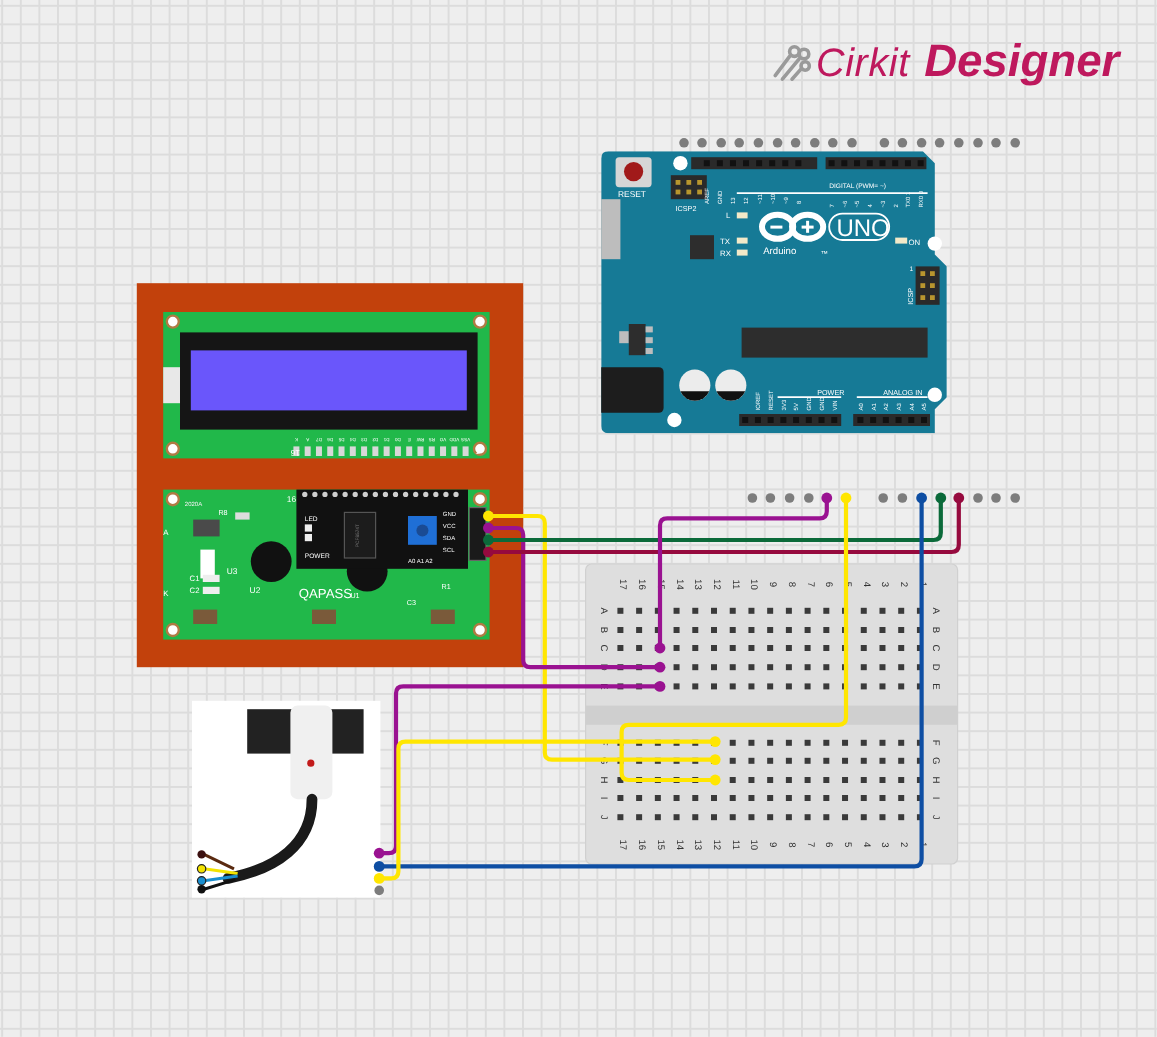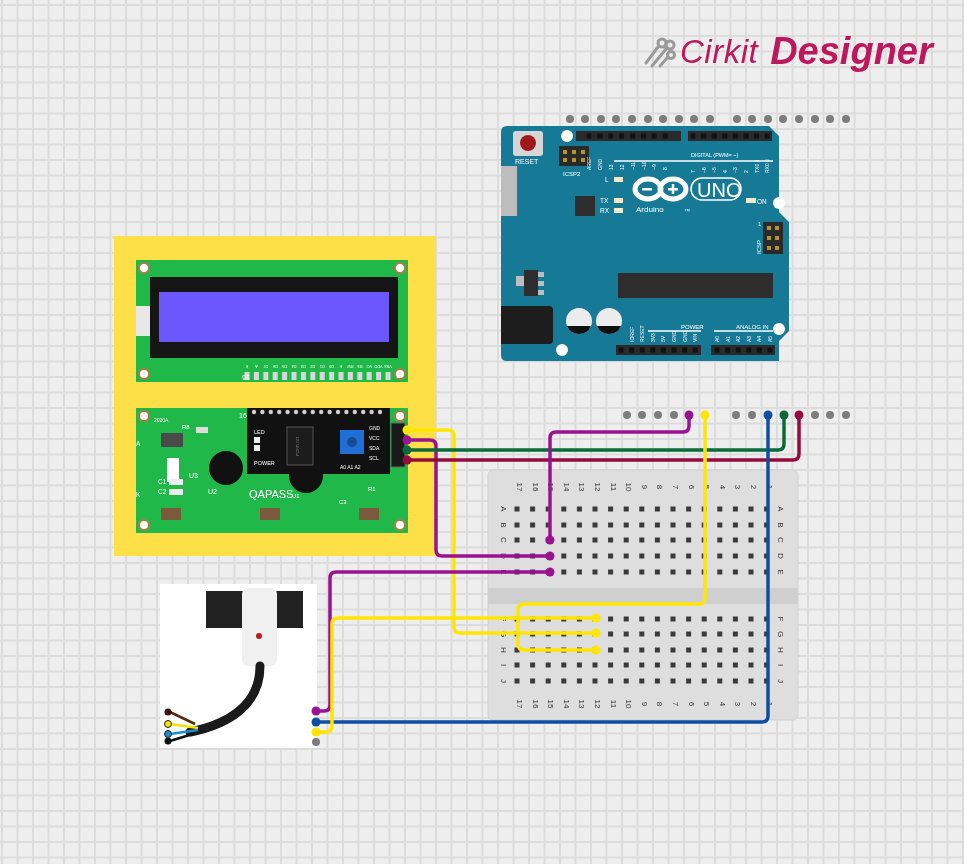--- a/index.html
+++ b/index.html
@@ -16,21 +16,21 @@
   .abs { position:absolute; }
   #logo { left:642px; top:30px; display:flex; align-items:center; color:#be185d;font-style:italic; }
   #logo .cirkit { font-size:33px; margin-left:4px; letter-spacing:0.5px; }
   #logo .designer { font-size:38px; font-weight:bold; margin-left:12px;text-align:right; }
 
   
   #arduino { left:488px; top:126px; width:288px; height:235px;margin-left:13px; }
   .ard-text { fill:#ffffff; font-family:"Liberation Sans", sans-serif; }
 
   
-  #lcd-front-card { left:114px; top:236px; width:322px; height:320px; background:#fde047; }
+  #lcd-front-card { left:114px; top:236px; width:322px; height:320px; background:#c2410c; }
   #sensor-card { left:160px; top:584px; width:157px; height:164px; background:#ffffff; }
 
   svg text { font-family:"Liberation Sans", sans-serif; }
   #overlay { left:0; top:0; width:964px; height:864px; pointer-events:none; }
   #overlay .pin, #overlay .wire { pointer-events:auto; }
 </style>
 </head>
 <body>
 
 <div id="logo" class="abs">

